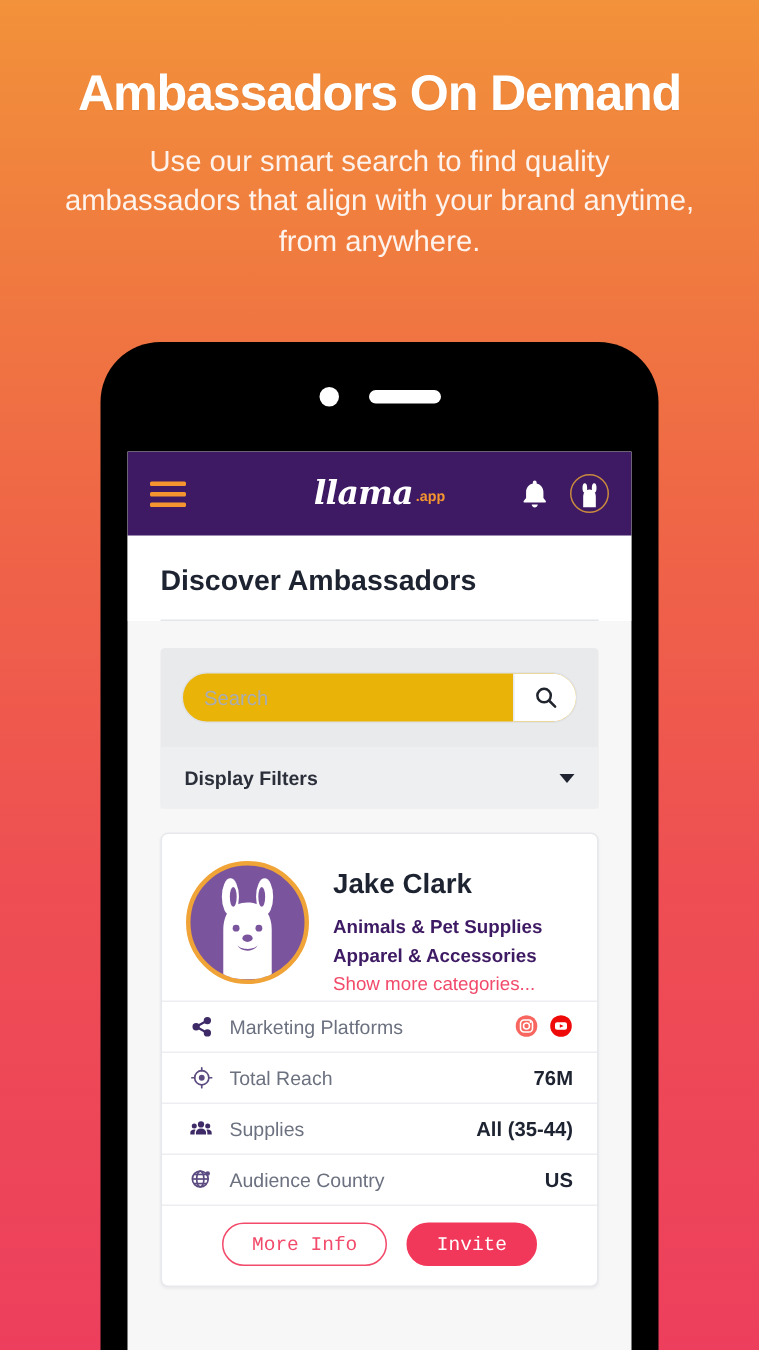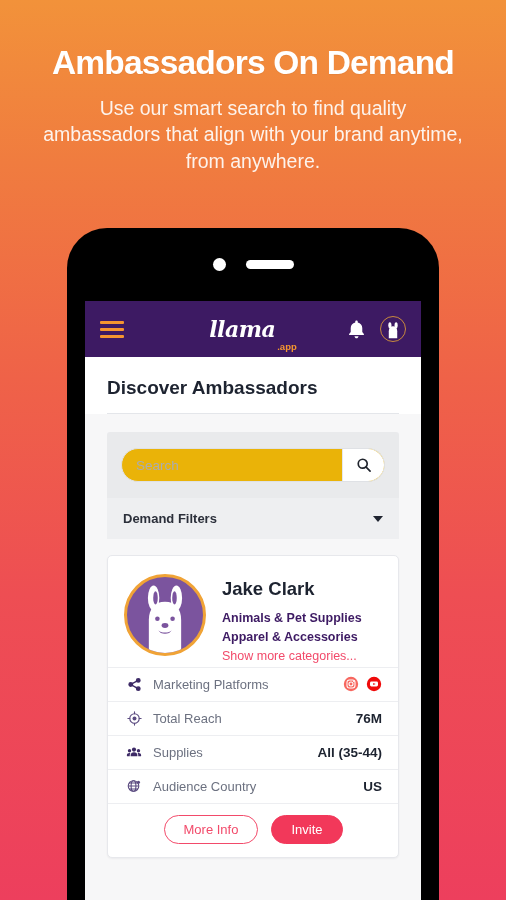--- a/index.html
+++ b/index.html
@@ -110,21 +110,21 @@
     font-weight: bold;
     font-size: 22px;
     color: #ffffff;
     letter-spacing: -0.5px;
   }
   .brand-app {
     font-size: 9.5px;
     font-weight: bold;
     color: #f5952f;
     align-self: flex-end;
-    padding-bottom: 5px;
+    padding-bottom: 20px;
   }
   .appbar-right {
     margin-left: auto;
     display: flex;
     align-items: center;
     gap: 14px;
     z-index: 2;
   }
   .bell { width: 19px; height: 21px; display:block; }
   .avatar-sm {
@@ -288,21 +288,21 @@
 
   .pactions {
     border-top: 1px solid #edeef1;
     padding: 11px 0 13px;
     display: flex;
     align-items: center;
     justify-content: center;
     gap: 13px;
   }
   .btn {
-    font-family: Liberation Sans, sans-serif;
+    font-family: Liberation Mono, monospace;
     font-size: 13px;
     border-radius: 16px;
     padding: 6px 19px;
     cursor: pointer;
     line-height: 1.2;
   }
   .btn-outline {
     background: #ffffff;
     color: #f24a6a;
     border: 1.5px solid #f24a6a;
@@ -369,21 +369,21 @@
         <div class="search-row">
           <input class="search-input" type="text" placeholder="Search" style="">
           <button class="search-btn">
             <svg width="16" height="16" viewBox="0 0 20 20" fill="none" stroke="#20242d" stroke-width="2.1" stroke-linecap="round" aria-hidden="true">
               <circle cx="8.4" cy="8.4" r="5.6"></circle>
               <line x1="12.7" y1="12.7" x2="17.6" y2="17.6"></line>
             </svg>
           </button>
         </div>
         <div class="display-filters">
-          <span class="df-label">Demand Filters</span>
+          <span class="df-label">Display Filters</span>
           <span class="caret"></span>
         </div>
       </div>
 
       <div class="pcard">
 
         <div class="pcard-head">
           <div class="avatar-lg">
             <svg viewBox="0 0 80 80" width="76" height="76" aria-hidden="true">
               <g fill="#ffffff">

